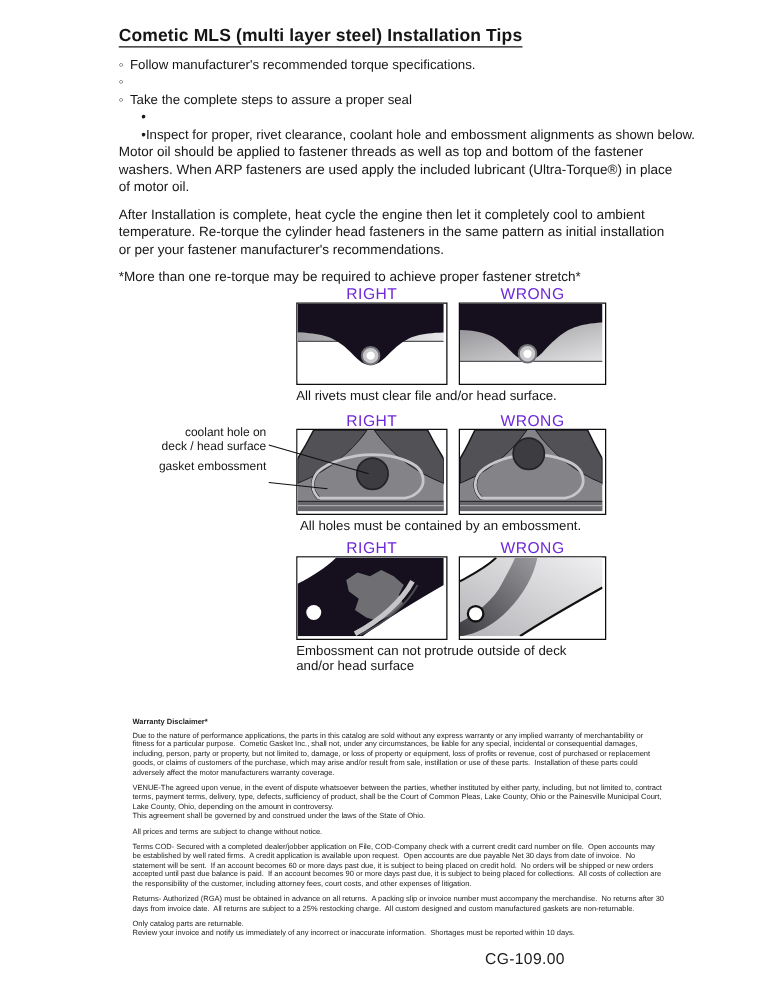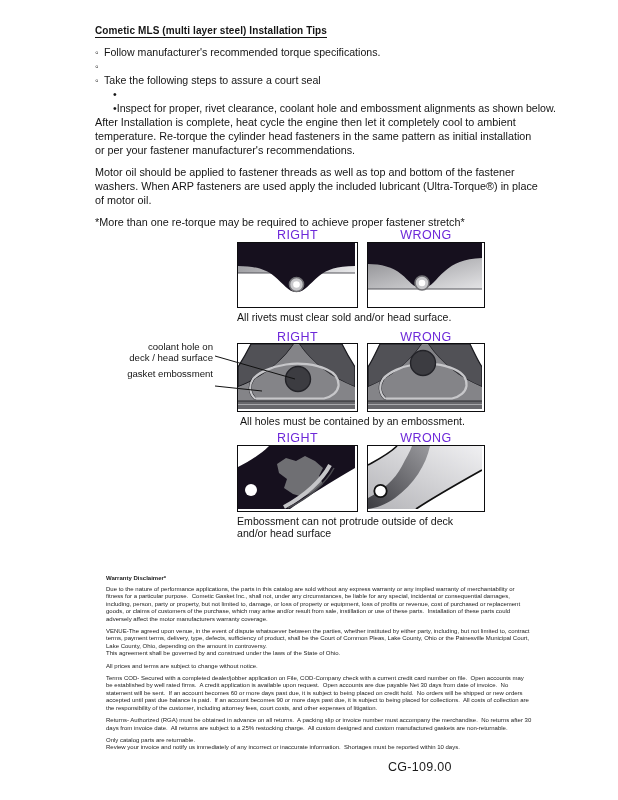--- a/index.html
+++ b/index.html
@@ -4,21 +4,21 @@
 <style>
   * { margin:0; padding:0; box-sizing:border-box; }
   html,body { background:#ffffff; }
   .page {
     position:relative; width:618px; height:800px; background:#ffffff;
     font-family:"Liberation Sans", sans-serif; color:#151515; overflow:hidden;
   }
   
   .upper { position:absolute; left:95px; top:20px; width:444px; }
   .doc-title {
-    display:inline-block; font-size:10px; font-weight:bold; letter-spacing:.1px;
+    display:inline-block; font-size:14px; font-weight:bold; letter-spacing:.1px;
     border-bottom:1.5px solid #151515; padding-bottom:1px; margin-bottom:7px;
   }
   .bullet-row { display:flex; font-size:10.6px; line-height:14px; white-space:pre; }
   .bullet-row .mark { width:9px; text-align:left; }
   .bullet-row.lvl2 { padding-left:18px; }
   .bullet-row.lvl2 .mark { width:9px; }
   .diesel-heading { font-size:12px; font-weight:bold; margin-top:13px; margin-bottom:5px; }
   .prose { font-size:10.8px; line-height:14px; white-space:pre-wrap; margin-bottom:8px; width:444px; }
   
   .fig-label { position:absolute; font-size:12.5px; letter-spacing:.4px; text-align:center; color:#6d28d9; }
@@ -43,32 +43,32 @@
 
     <div class="bullet-row lvl1">
       <span class="mark">◦</span>
       <span>Follow manufacturer's recommended torque specifications.</span>
     </div>
     <div class="bullet-row lvl1">
       <span class="mark">◦</span>
     </div>
     <div class="bullet-row lvl1">
       <span class="mark">◦</span>
-      <span>Take the following steps to assure a court seal</span>
+      <span>Take the complete steps to assure a proper seal</span>
     </div>
     <div class="bullet-row lvl2">
       <span class="mark">•</span>
     </div>
     <div class="bullet-row lvl2">
       <span class="mark">•</span>
       <span>Inspect for proper, rivet clearance, coolant hole and embossment alignments as shown below.</span>
     </div>
 
+    <p class="prose">Motor oil should be applied to fastener threads as well as top and bottom of the fastener washers. When ARP fasteners are used apply the included lubricant (Ultra-Torque®) in place of motor oil.</p>
     <p class="prose">After Installation is complete, heat cycle the engine then let it completely cool to ambient temperature. Re-torque the cylinder head fasteners in the same pattern as initial installation or per your fastener manufacturer's recommendations.</p>
-    <p class="prose">Motor oil should be applied to fastener threads as well as top and bottom of the fastener washers. When ARP fasteners are used apply the included lubricant (Ultra-Torque®) in place of motor oil.</p>
     <p class="prose">*More than one re-torque may be required to achieve proper fastener stretch*</p>
   </div>
 
   <div class="fig-label" style="left:237px; top:228px; width:121px;">RIGHT</div>
   <div class="fig-label" style="left:367px; top:228px; width:118px;">WRONG</div>
 
   <div class="fig-box" style="left:237px; top:242px; width:121px; height:66px;">
     <svg width="117" height="62" viewBox="0 0 117 62">
       <defs>
         <linearGradient id="g1a" x1="0" y1="0" x2="1" y2="0">
@@ -95,21 +95,21 @@
       </defs>
       <rect x="0" y="0" width="114" height="62" fill="#ffffff"></rect>
       <rect x="0" y="15" width="114" height="31" fill="url(#g1b)"></rect>
       <line x1="0" y1="46" x2="114" y2="46" stroke="#55555a" stroke-width="1"></line>
       <path d="M0,0 H114 V15 C95,16 86,20 77,28 C67,36 64,45 54,45 C45,45 42,38 33,31 C25,24 13,21 0,21 Z" fill="#16101e"></path>
       <circle cx="54" cy="40" r="7" fill="#c9c9cc" stroke="#717175" stroke-width="1.6"></circle>
       <circle cx="54" cy="40" r="3.3" fill="#ffffff"></circle>
     </svg>
   </div>
 
-  <div class="fig-caption" style="left:237px; top:311px; width:290px;">All rivets must clear sold and/or head surface.</div>
+  <div class="fig-caption" style="left:237px; top:311px; width:290px;">All rivets must clear file and/or head surface.</div>
 
   <div class="fig-label" style="left:237px; top:330px; width:121px;">RIGHT</div>
   <div class="fig-label" style="left:367px; top:330px; width:118px;">WRONG</div>
 
   <div class="callout" style="left:92px; top:341px; width:121px;">coolant hole on
 deck / head surface</div>
   <div class="callout" style="left:92px; top:368px; width:121px;">gasket embossment</div>
 
   <div class="fig-box" style="left:237px; top:343px; width:121px; height:69px;">
     <svg width="117" height="65" viewBox="0 0 117 65">

